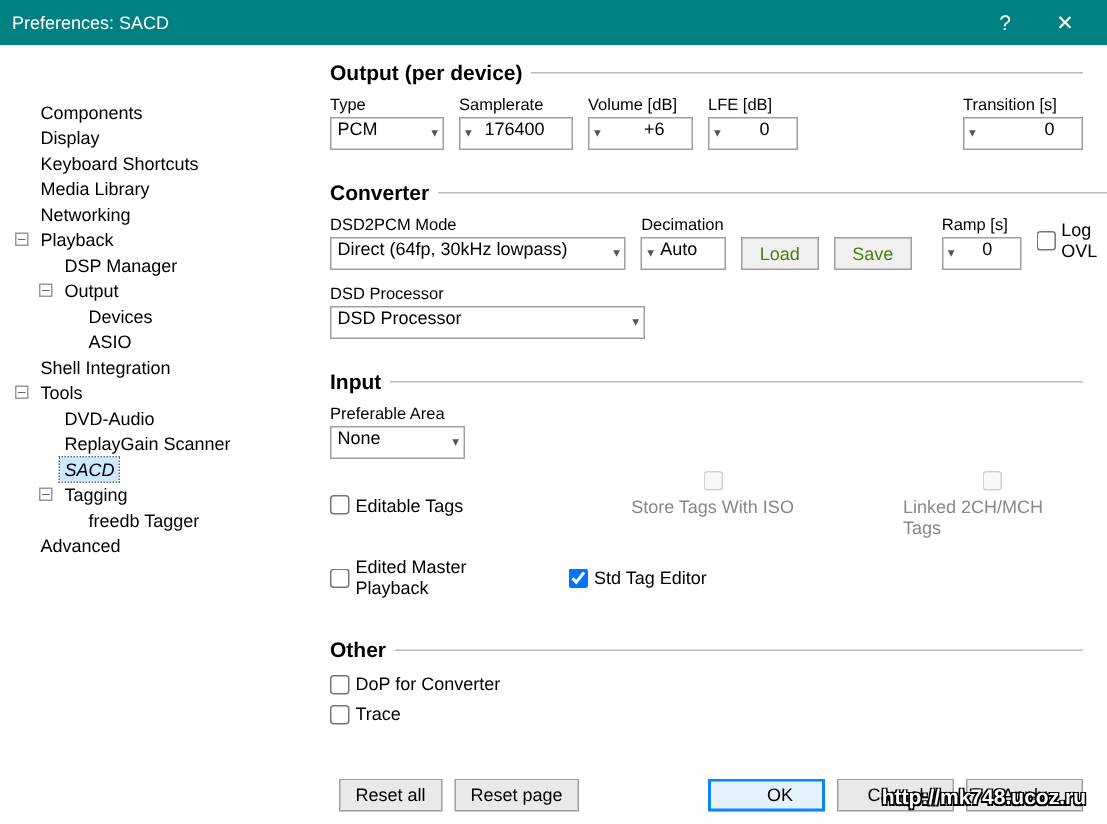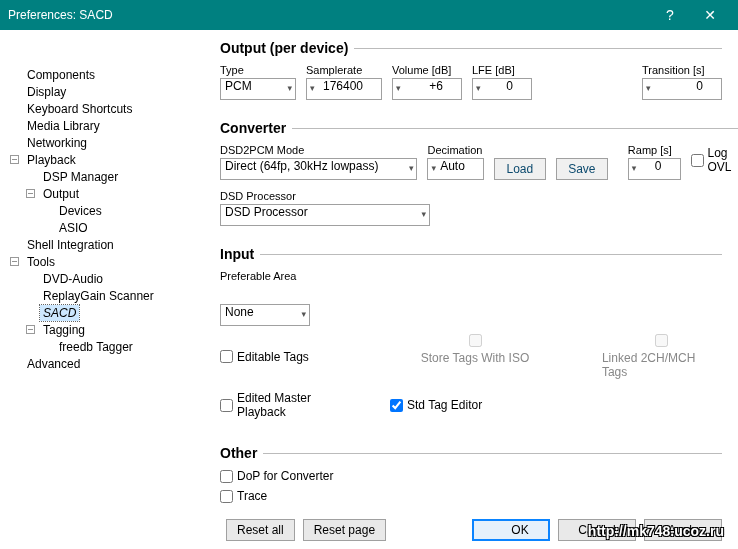--- a/index.html
+++ b/index.html
@@ -24,21 +24,21 @@
 .tree-toggle.l1 { left: 16px; }
 
 .main { flex: 1; padding: 10px 16px 10px 10px; overflow-y: auto; }
 fieldset.section { border: none; border-top: 1px solid #bbb; margin-bottom: 14px; padding-top: 8px; }
 fieldset.section > legend { font-weight: bold; font-size: 14px; padding-right: 6px; }
 
 .row { display: flex; gap: 10px; margin-bottom: 6px; }
 .field { display: flex; flex-direction: column; }
 .field-label { font-size: 11px; color: #000; margin-bottom: 2px; }
 .combo, .numbox { height: 22px; border: 1px solid #a0a0a0; background: #fff; display: flex; align-items: flex-start; padding: 0 4px; position: relative; }
-.combo.disabled, .btn.disabled { background: #f0f0f0; color: #0c4a6e; text-align: right; }
+.combo.disabled, .btn.disabled { background: #f0f0f0; color: #4d7c0f; text-align: right; }
 .combo .arrow, .numbox .arrow { position: absolute; right: 3px; top: 4px; font-size: 9px; color: #555; }
 .combo .val { flex:1; }
 .numbox .val { flex:1; text-align: right; padding-right: 14px; }
 
 .btn { height: 22px; min-width: 52px; border: 1px solid #a0a0a0; background: #e9e9e9; display: inline-flex; align-items: center; justify-content: center; padding: 0 10px; cursor: pointer; }
 .btn.primary { border: 2px solid #0a84ff; background: #e5f1fb; padding-left: 28px; }
 
 .check { display: flex; align-items: center; gap: 4px; margin-bottom: 6px; }
 .check input[type=checkbox] { width: 13px; height: 13px; }
 .check.disabled { color: #888; flex-direction: column; }
@@ -209,42 +209,42 @@
           <div class="combo">
               <span class="val">DSD Processor</span>
               <span class="arrow">▾</span>
             </div>
         </div>
       </div>
     </fieldset>
 
     <fieldset class="section">
       <legend>Input</legend>
-      <div class="field" style="width:90px; margin-bottom:8px;gap:20px;">
+      <div class="field" style="width:90px; margin-bottom:8px;">
         <span class="field-label">Preferable Area</span>
         <div class="combo">
             <span class="val">None</span>
             <span class="arrow">▾</span>
           </div>
       </div>
       <div class="row" style="gap:53px">
         <label class="check" style="width:130px">
             <input type="checkbox" style="">
             <span>Editable Tags</span>
           </label>
         <label class="check disabled" style="width:150px">
             <input type="checkbox" disabled="" style="">
             <span>Store Tags With ISO</span>
           </label>
         <label class="check disabled">
             <input type="checkbox" disabled="" style="">
             <span>Linked 2CH/MCH Tags</span>
           </label>
       </div>
-      <div class="row" style="gap:40px">
+      <div class="row" style="gap:29px">
         <label class="check" style="width:130px">
             <input type="checkbox" style="">
             <span>Edited Master Playback</span>
           </label>
         <label class="check">
             <input type="checkbox" checked="" style="">
             <span>Std Tag Editor</span>
           </label>
       </div>
     </fieldset>

